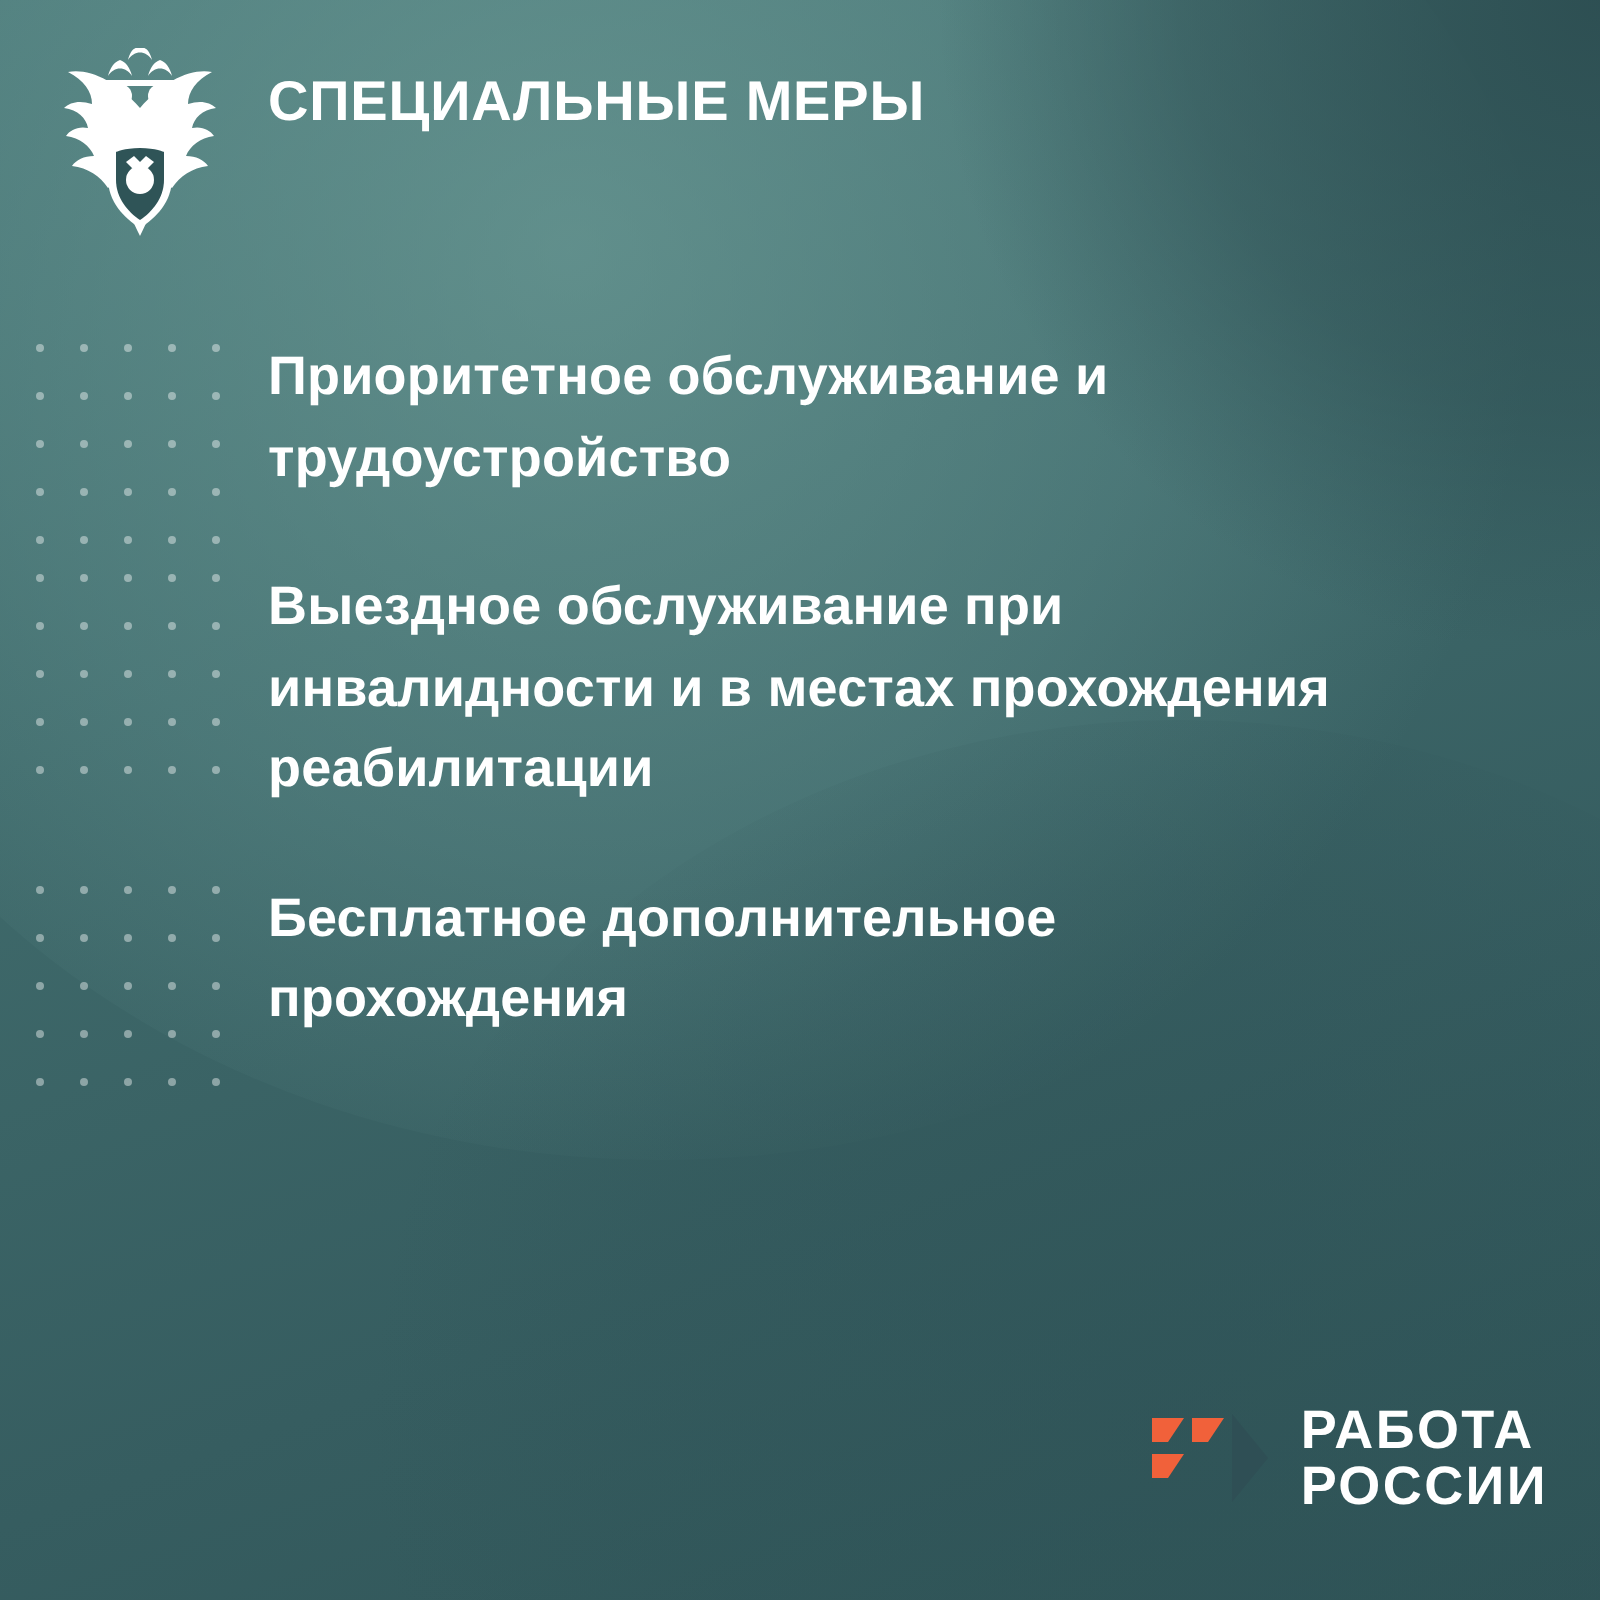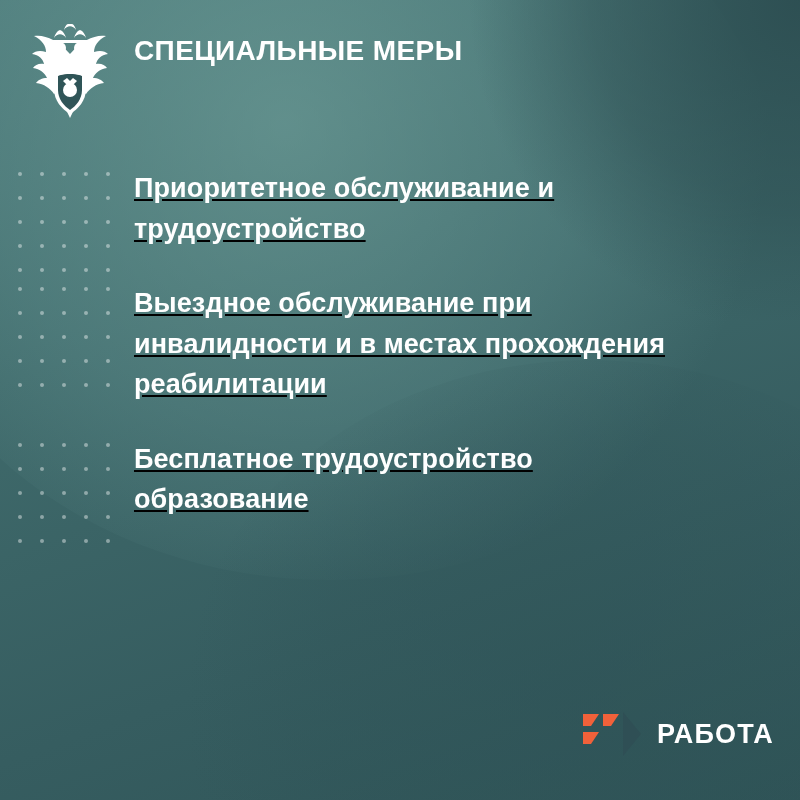--- a/index.html
+++ b/index.html
@@ -74,21 +74,20 @@
     margin-top: 8px;
     max-width: 430px;
   }
 
   
   .items {
     position: absolute;
     left: 0;
     top: 168px;
     width: 800px;
-    text-decoration: underline;
   }
   .item {
     position: relative;
     display: block;
     min-height: 40px;
   }
   .item + .item {
     margin-top: 34px;
   }
   .dots {
@@ -271,31 +270,32 @@
           <span class="dot"></span>
           <span class="dot"></span>
           <span class="dot"></span>
           <span class="dot"></span>
         <span class="dot"></span>
           <span class="dot"></span>
           <span class="dot"></span>
           <span class="dot"></span>
           <span class="dot"></span>
       </div>
-      <div class="item-text">Бесплатное трудоустройство образование</div>
+      <div class="item-text">Бесплатное дополнительное прохождения</div>
     </div>
 
   </div>
 
   <div class="brand">
     <div class="brand-mark">
       <svg viewBox="0 0 58 48" width="58" height="48" aria-hidden="true">
         <polygon points="0,4 16,4 8,16 0,16" fill="#f1613a"></polygon>
         <polygon points="0,22 16,22 8,34 0,34" fill="#f1613a"></polygon>
         <polygon points="20,4 36,4 28,16 20,16" fill="#f1613a"></polygon>
         <polygon points="40,2 58,24 40,46" fill="#2f4f55"></polygon>
       </svg>
     </div>
     <div class="brand-text">
       <div>РАБОТА</div>
+      <div>РОССИИ</div>
     </div>
   </div>
 </div>
 
 </body></html>

